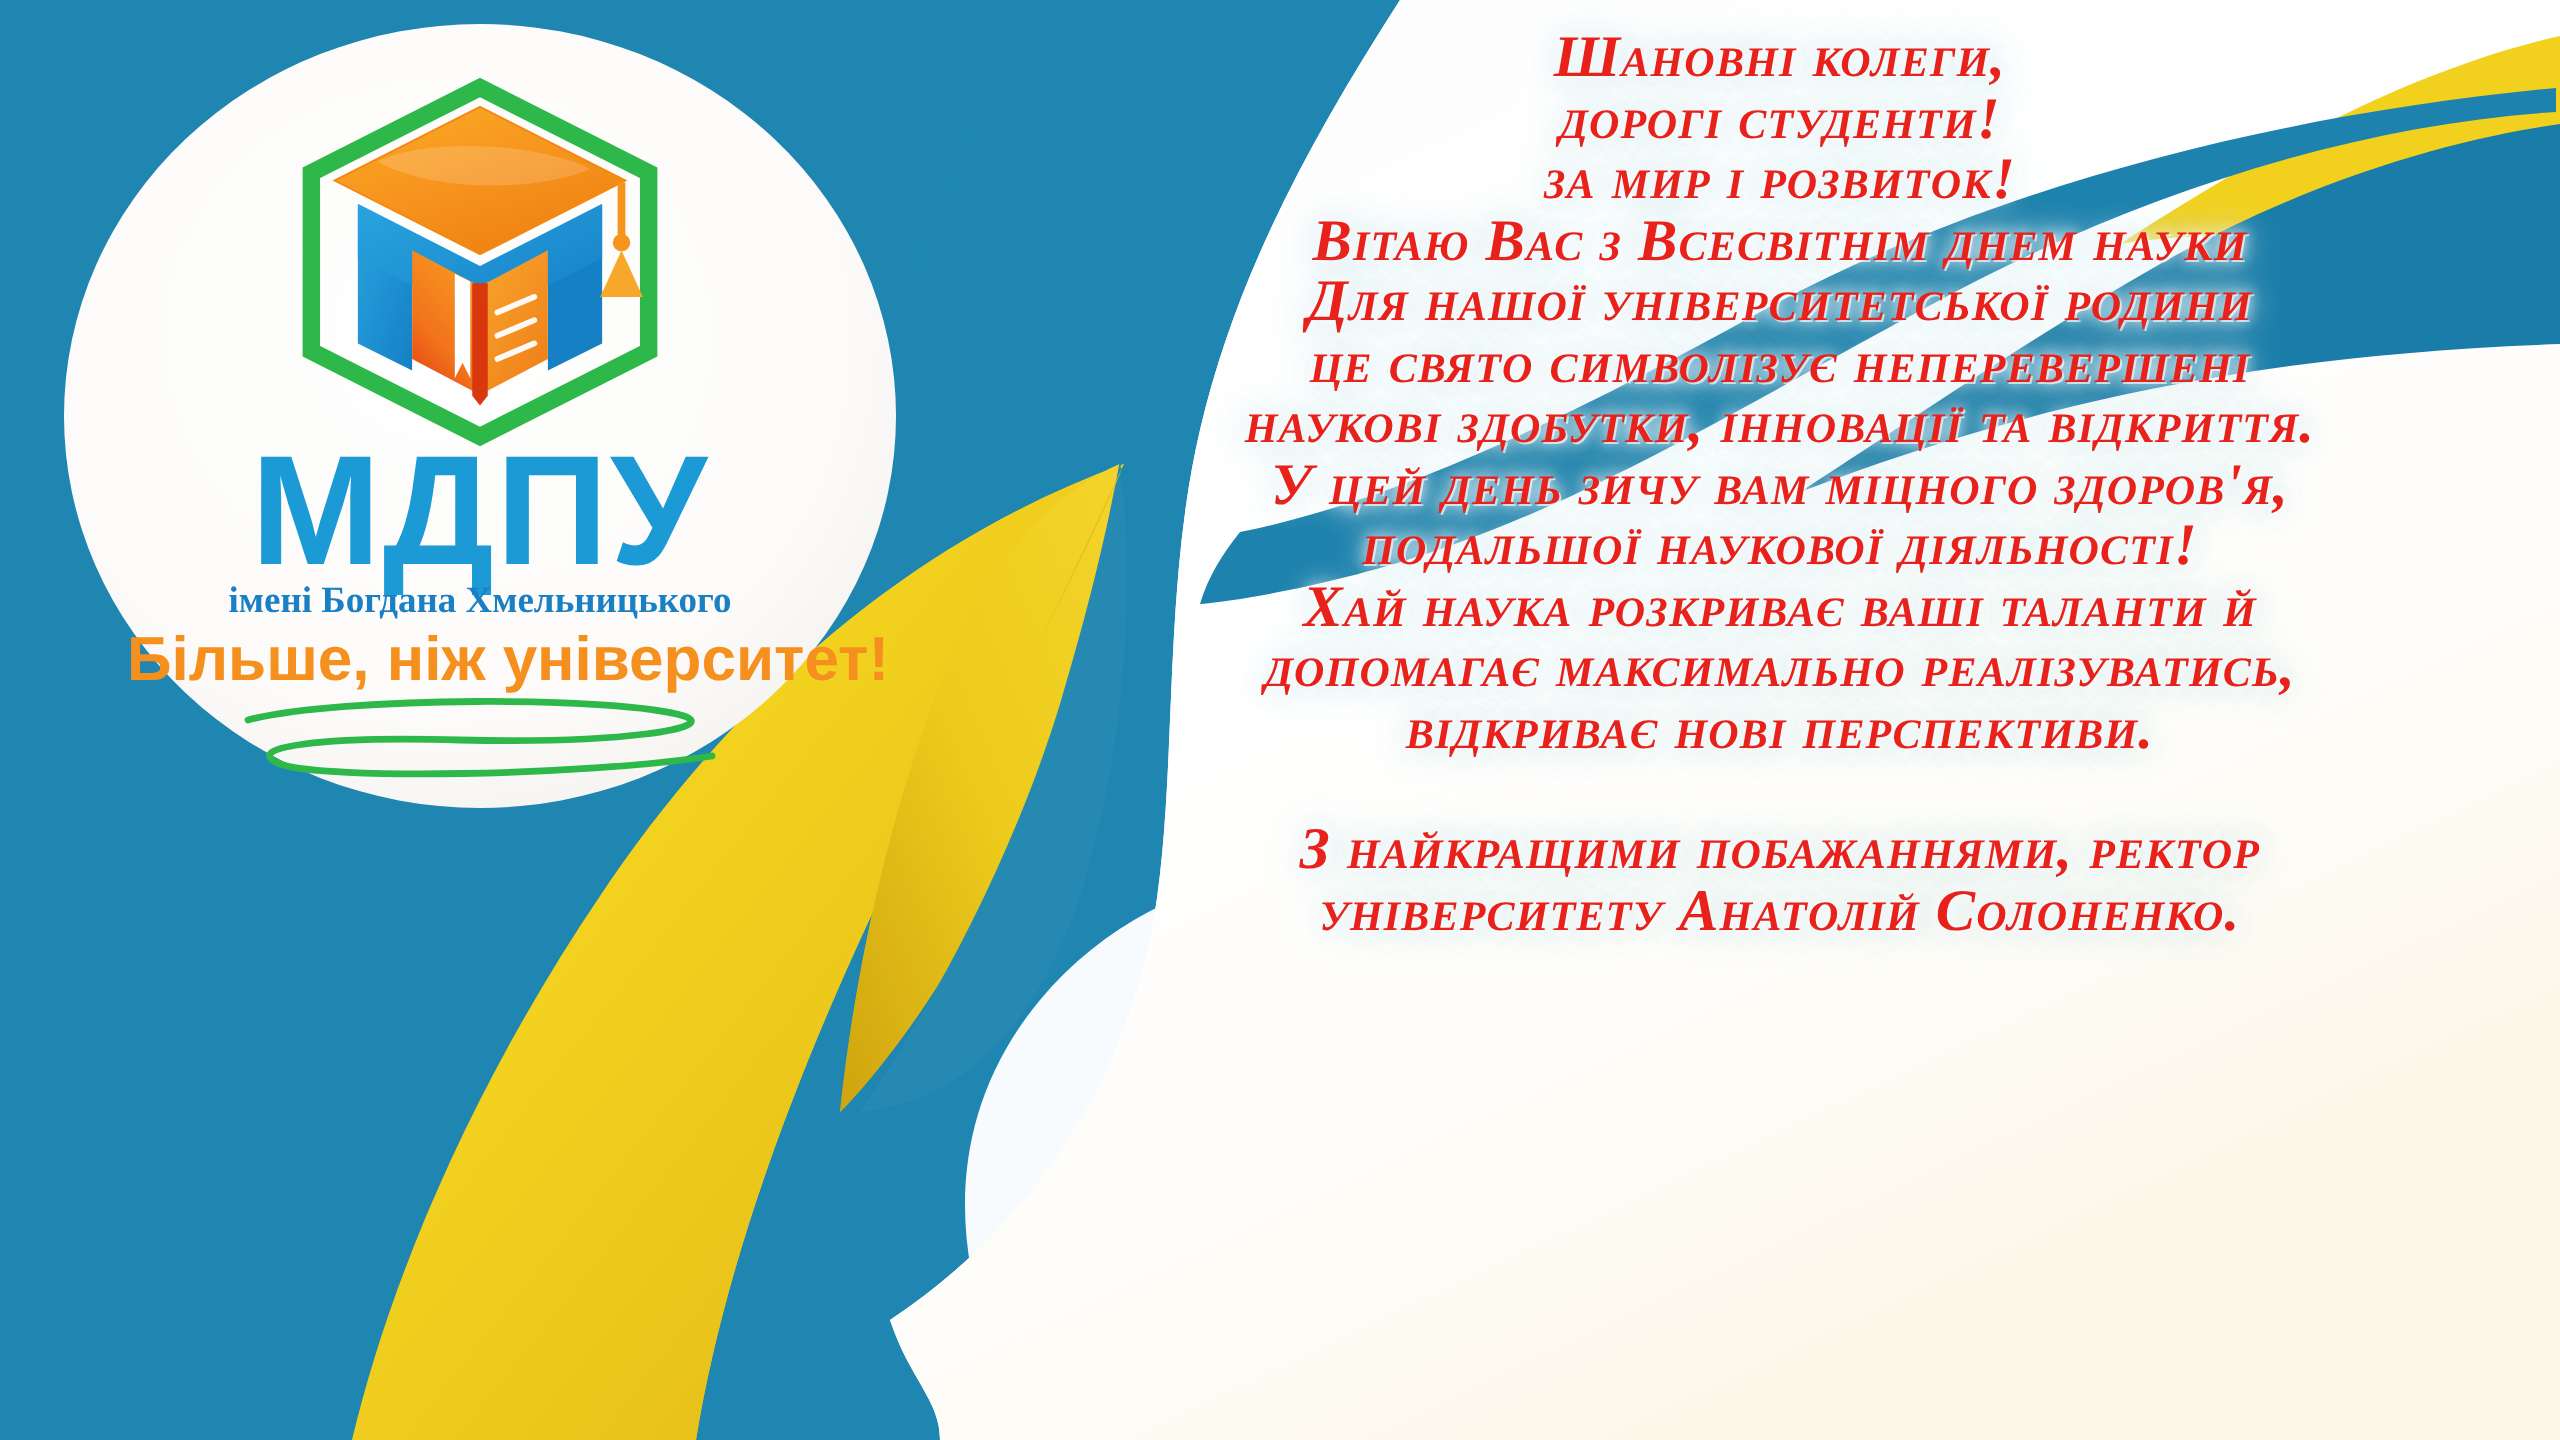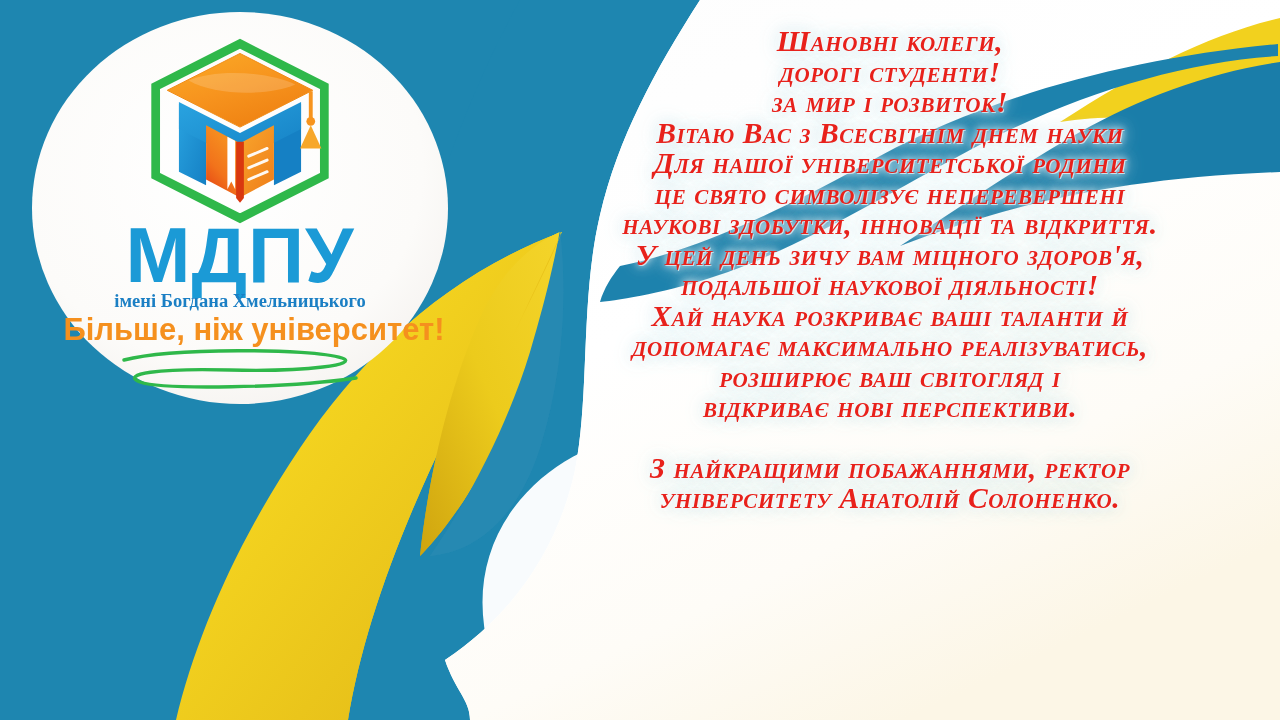--- a/index.html
+++ b/index.html
@@ -29,21 +29,21 @@
     font-size:18.5px;color:#1b7fc4;font-weight:600;margin-top:2px;white-space:nowrap;
   }
   #logo-slogan{
     font-family:"Liberation Sans", sans-serif;
     font-weight:700;font-size:31px;color:#f5901e;margin-top:0px;white-space:nowrap;margin-left:28px;
   }
   #logo-squiggle{width:260px;height:46px;margin-top:-2px;}
 
   
   #greeting{
-    position:absolute;left:520px;top:26px;width:740px;
+    position:absolute;left:520px;top:14px;width:740px;
     text-align:center;
     font-family:"Liberation Serif", serif;
     font-style:italic;
     font-variant:small-caps;
     font-weight:700;
     font-size:29.5px;
     line-height:1.035;
     color:#e8211b;
     letter-spacing:.6px;
     text-shadow:
@@ -249,20 +249,19 @@
     <span class="ln">дорогі студенти!</span>
     <span class="ln">за мир і розвиток!</span>
     <span class="ln">Вітаю Вас з Всесвітнім днем науки</span>
     <span class="ln">Для нашої університетської родини</span>
     <span class="ln">це свято символізує неперевершені</span>
     <span class="ln">наукові здобутки, інновації та відкриття.</span>
     <span class="ln">У цей день зичу вам міцного здоров'я,</span>
     <span class="ln">подальшої наукової діяльності!</span>
     <span class="ln">Хай наука розкриває ваші таланти й</span>
     <span class="ln">допомагає максимально реалізуватись,</span>
-    <span class="ln">розширює ваш світогляд і</span>
     <span class="ln">відкриває нові перспективи.</span>
     <span class="gap"></span>
     <span class="ln">З найкращими побажаннями, ректор</span>
     <span class="ln">університету Анатолій Солоненко.</span>
   </div>
 
 </div>
 
 </body></html>

